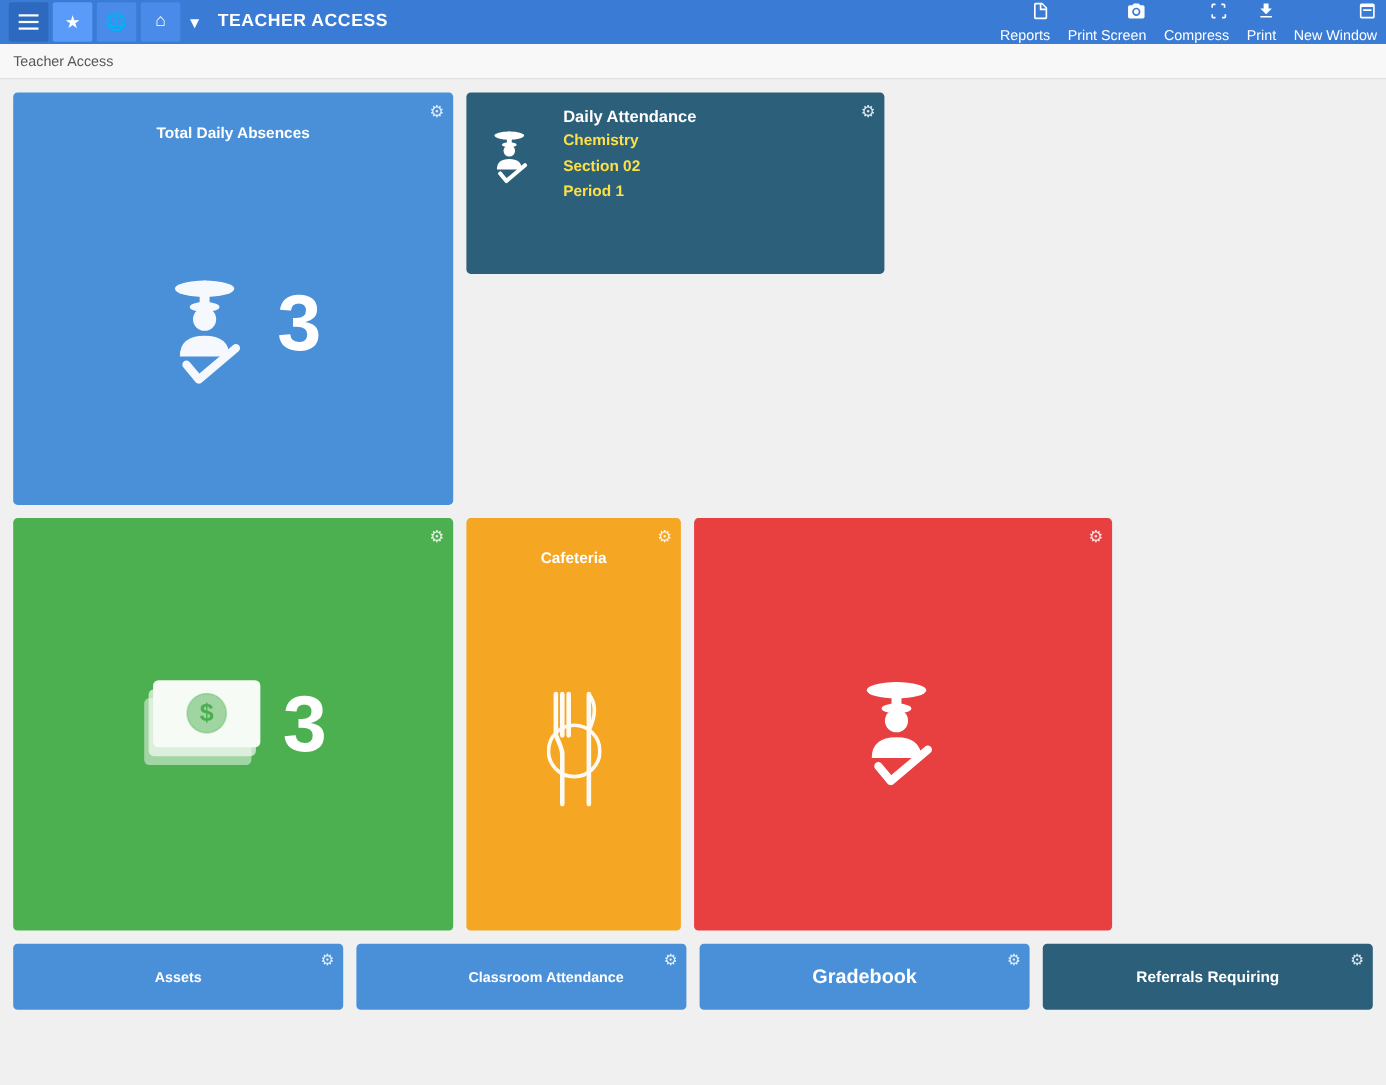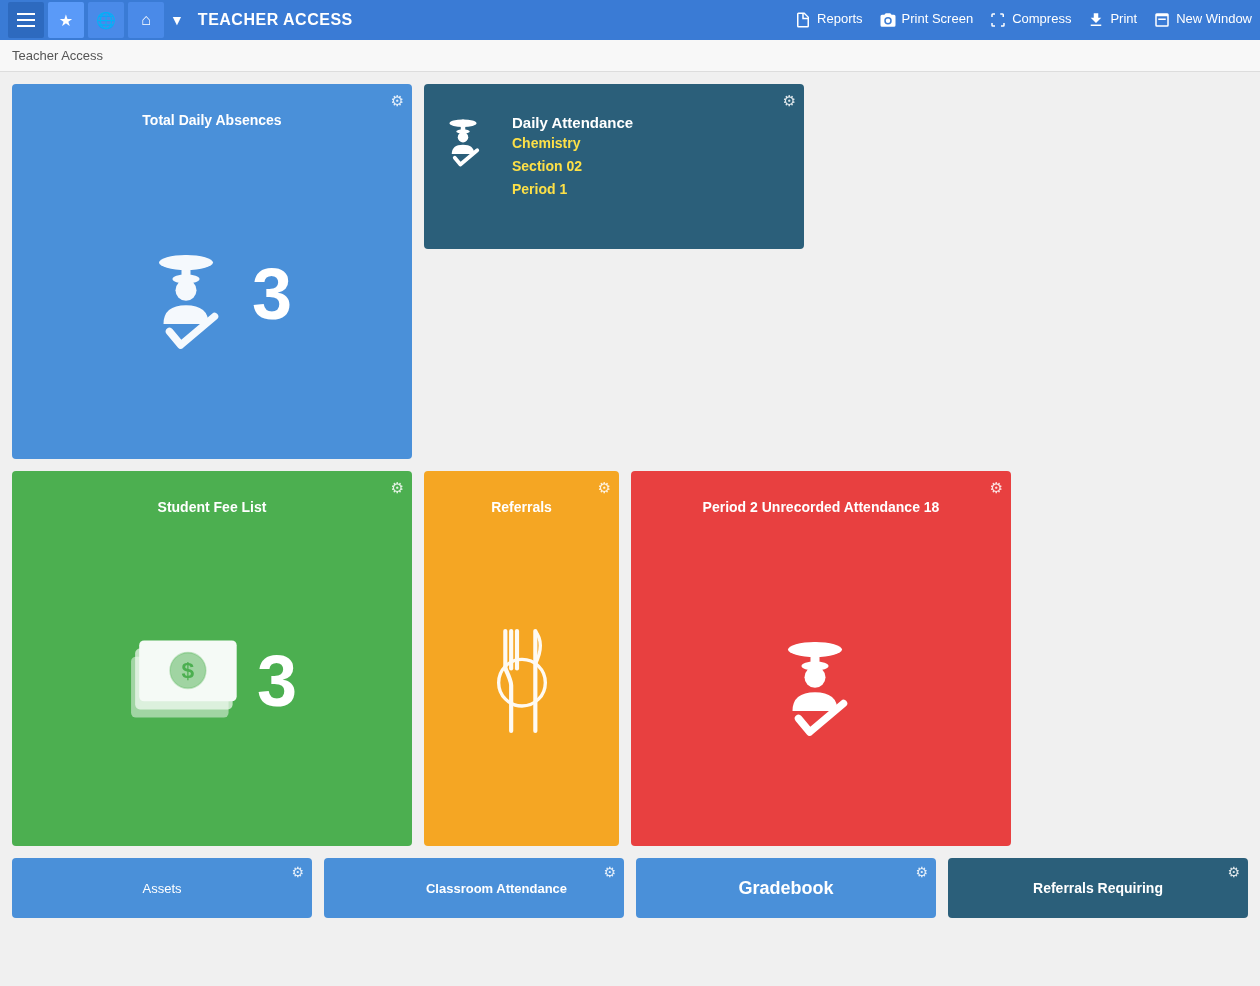--- a/index.html
+++ b/index.html
@@ -66,27 +66,28 @@
       margin-left: 8px;
       letter-spacing: 0.5px;
     }
     .header-actions {
       display: flex;
       align-items: center;
       gap: 16px;
     }
     .header-action-item {
       display: flex;
-      align-items: flex-start;
+      align-items: flex-end;
       gap: 5px;
       color: white;
       font-size: 13px;
       cursor: pointer;
       background: none;
       border: none;
+      flex-direction: column;
     }
     .header-action-item svg {
       width: 18px;
       height: 18px;
       fill: white;
     }
 
     
     .breadcrumb-bar {
       background: #f8f8f8;
@@ -160,21 +161,21 @@
     
     .tile-teal {
       background: #2b5f7a;
       width: 380px;
       height: 165px;
       flex-direction: row;
       align-items: flex-start;
       padding: 12px;
     }
     .tile-teal .tile-title {
-      margin-top: 16px;
+      margin-top: 0;
       text-align: left;
       padding: 0;
       font-size: 15px;
     }
     .tile-teal-content {
       display: flex;
       flex-direction: column;
       gap: 2px;
       margin-left: 16px;
       padding-top: 2px;
@@ -367,77 +368,75 @@
         <div class="tile-teal-sub">Period 1</div>
       </div>
     </div>
 
   </div>
 
   <div class="tile-row">
 
     <div class="tile tile-green">
       <button class="tile-settings gear-unicode">⚙</button>
-      <div class="tile-title">Student Fee List</div>
       <div class="tile-icon-area">
 
         <svg class="money-icon" viewBox="0 0 160 120">
 
           <rect x="5" y="30" width="120" height="75" rx="6" fill="rgba(255,255,255,0.5)"></rect>
           <rect x="10" y="20" width="120" height="75" rx="6" fill="rgba(255,255,255,0.7)"></rect>
           <rect x="15" y="10" width="120" height="75" rx="6" fill="white"></rect>
           <circle cx="75" cy="47" r="22" fill="rgba(76,175,80,0.5)" stroke="rgba(76,175,80,0.3)" stroke-width="2"></circle>
           <text x="75" y="56" text-anchor="middle" font-size="28" font-weight="bold" fill="#4caf50">$</text>
         </svg>
         <span class="tile-number">3</span>
       </div>
     </div>
 
     <div class="tile tile-orange">
       <button class="tile-settings gear-unicode">⚙</button>
-      <div class="tile-title">Referrals</div>
+      <div class="tile-title">Cafeteria</div>
       <div class="tile-icon-area">
 
         <svg class="fork-icon" viewBox="0 0 60 130">
 
           <line x1="10" y1="5" x2="10" y2="50" stroke="white" stroke-width="5" stroke-linecap="round"></line>
           <line x1="17" y1="5" x2="17" y2="50" stroke="white" stroke-width="5" stroke-linecap="round"></line>
           <line x1="24" y1="5" x2="24" y2="50" stroke="white" stroke-width="5" stroke-linecap="round"></line>
           <path d="M10 50 Q17 65 17 70 L17 125" stroke="white" stroke-width="5" fill="none" stroke-linecap="round"></path>
 
           <circle cx="30" cy="67" r="28" fill="none" stroke="white" stroke-width="4"></circle>
 
           <line x1="46" y1="5" x2="46" y2="125" stroke="white" stroke-width="5" stroke-linecap="round"></line>
           <path d="M46 5 Q58 20 46 45" fill="none" stroke="white" stroke-width="4"></path>
         </svg>
       </div>
     </div>
 
     <div class="tile tile-red">
       <button class="tile-settings gear-unicode">⚙</button>
-      <div class="tile-title">Period 2 Unrecorded Attendance 18</div>
       <div class="tile-icon-area">
         <svg width="130" height="120" viewBox="0 0 160 160" fill="white">
           <ellipse cx="72" cy="38" rx="36" ry="10" fill="white"></ellipse>
           <polygon points="72,28 108,38 72,48 36,38" fill="white"></polygon>
           <rect x="66" y="38" width="12" height="22" fill="white"></rect>
           <ellipse cx="72" cy="60" rx="18" ry="6" fill="white"></ellipse>
           <circle cx="72" cy="75" r="14" fill="white"></circle>
           <path d="M42 120 Q42 95 72 95 Q102 95 102 120" fill="white"></path>
           <polyline points="50,130 65,148 110,110" fill="none" stroke="white" stroke-width="10" stroke-linecap="round" stroke-linejoin="round"></polyline>
         </svg>
       </div>
     </div>
 
   </div>
 
   <div class="bottom-tiles-row">
     <div class="tile-bottom-item">
       <span class="tile-bottom-settings">⚙</span>
-      <span style="color:white;font-size:13px;font-weight:normal;">Assets</span>
+      <span style="color:white;font-size:13px;font-weight:bold;">Assets</span>
     </div>
     <div class="tile-bottom-item">
       <span class="tile-bottom-settings">⚙</span>
       <span style="color:white;font-size:13px;font-weight:bold;margin-left:45px;">Classroom Attendance</span>
     </div>
     <div class="tile-bottom-item">
       <span class="tile-bottom-settings">⚙</span>
       <span style="color:white;font-size:18px;font-weight:bold;">Gradebook</span>
     </div>
     <div class="tile-bottom-item teal">

